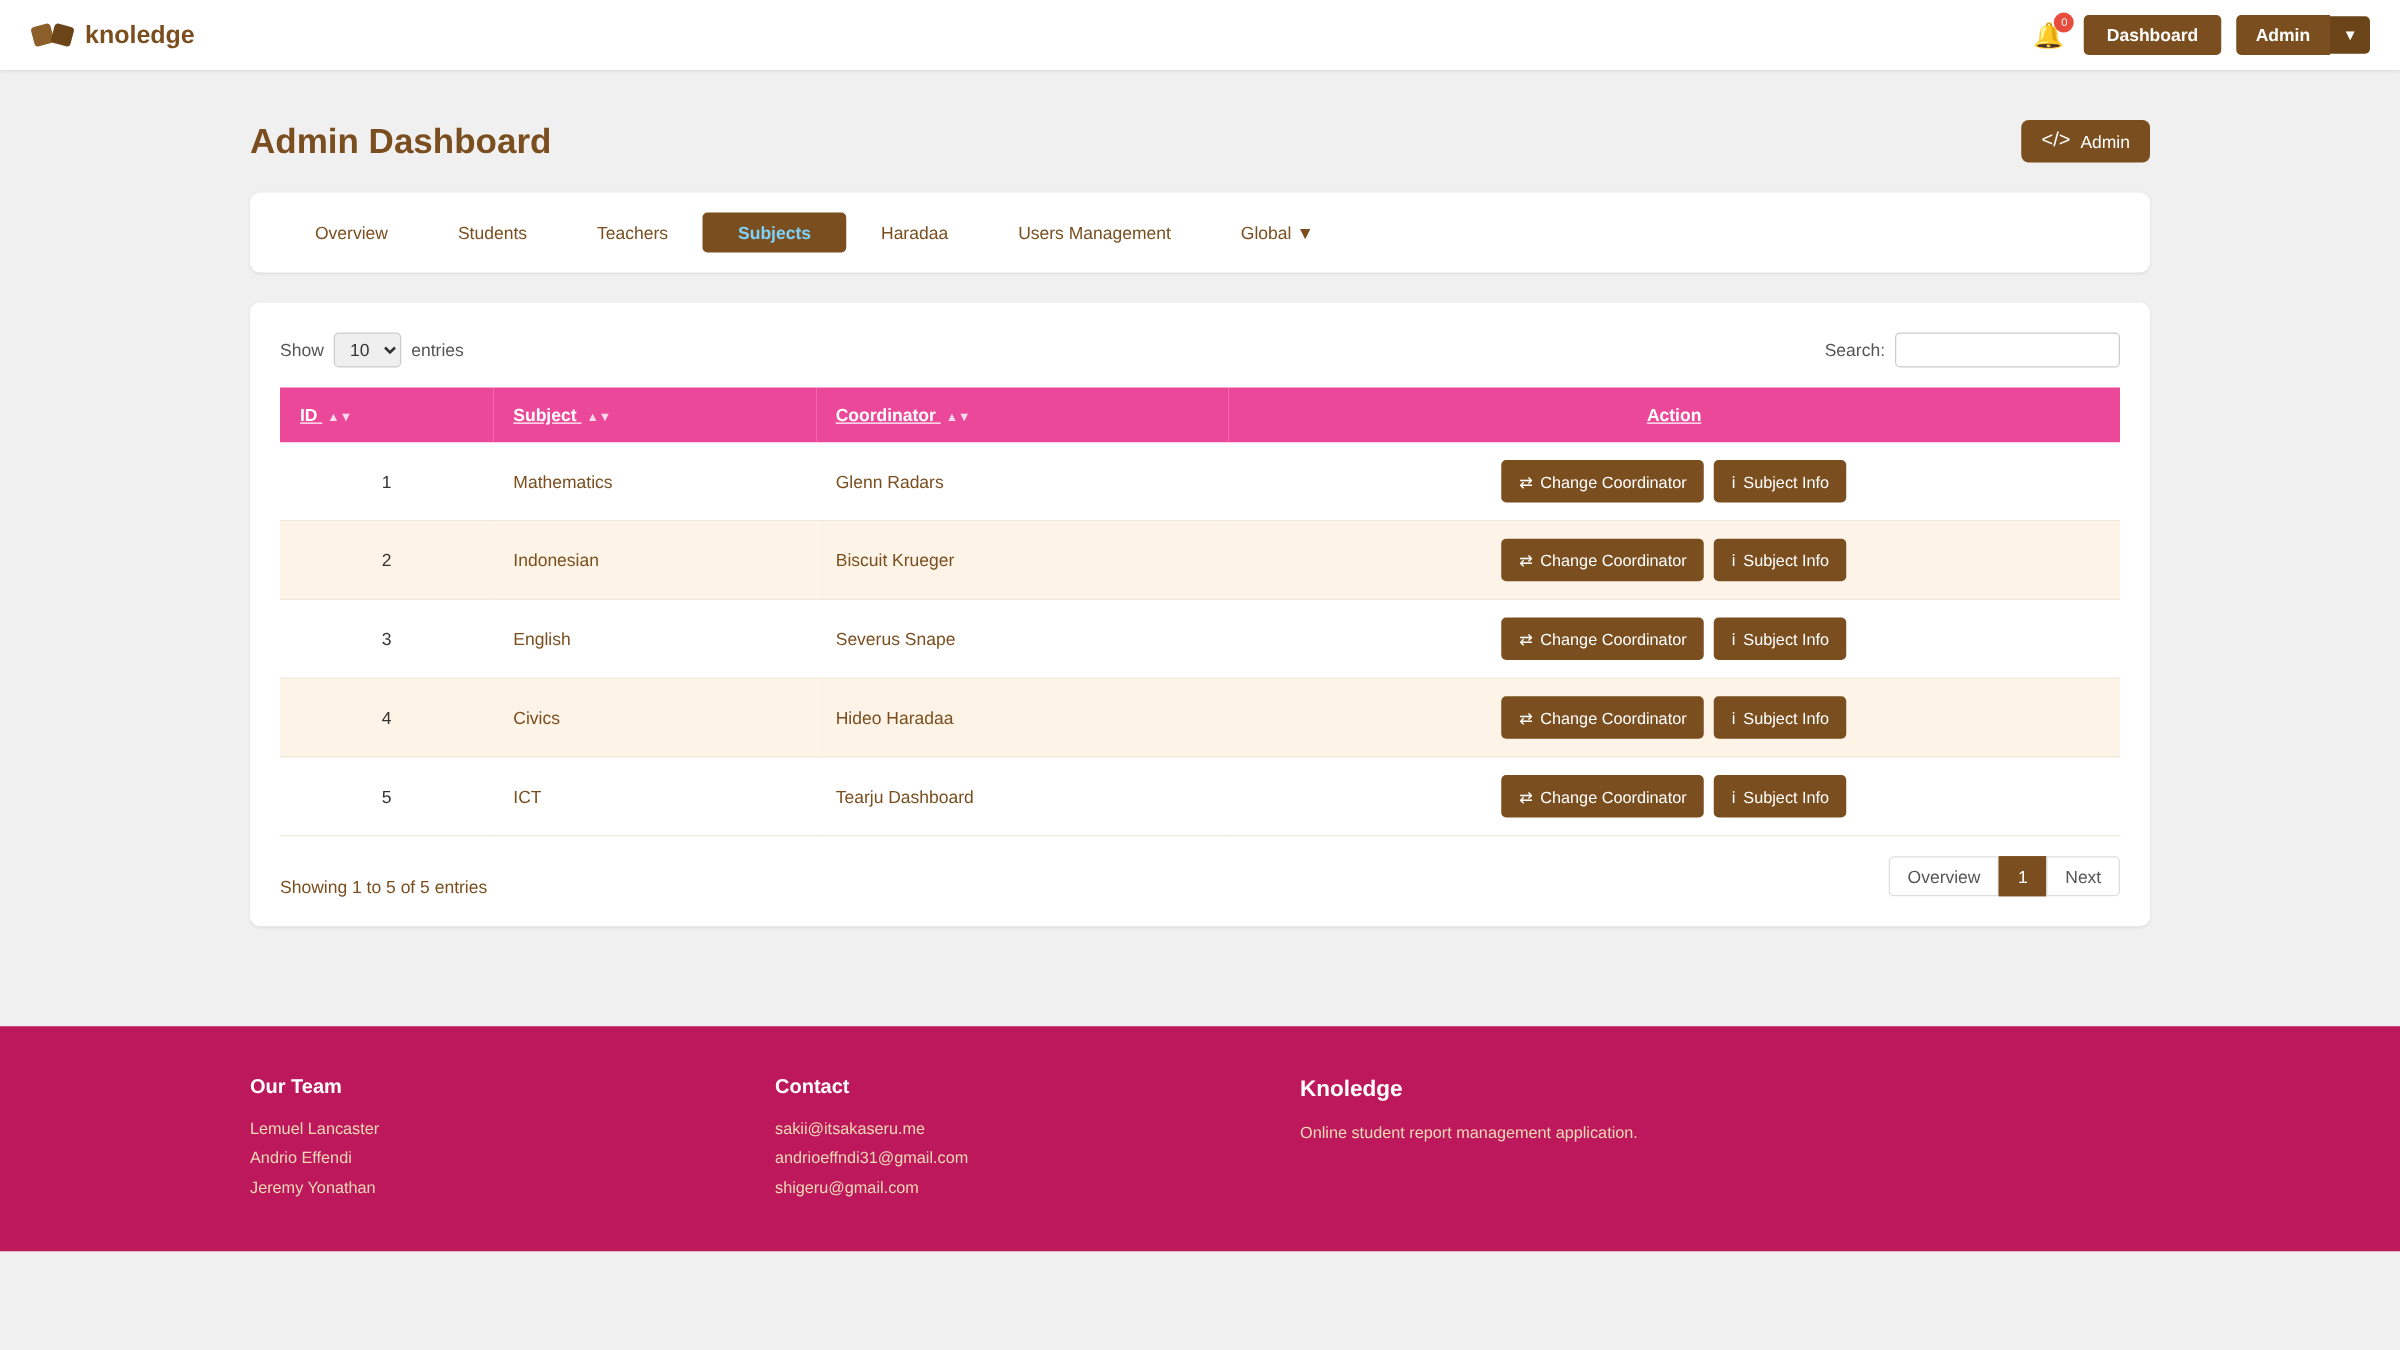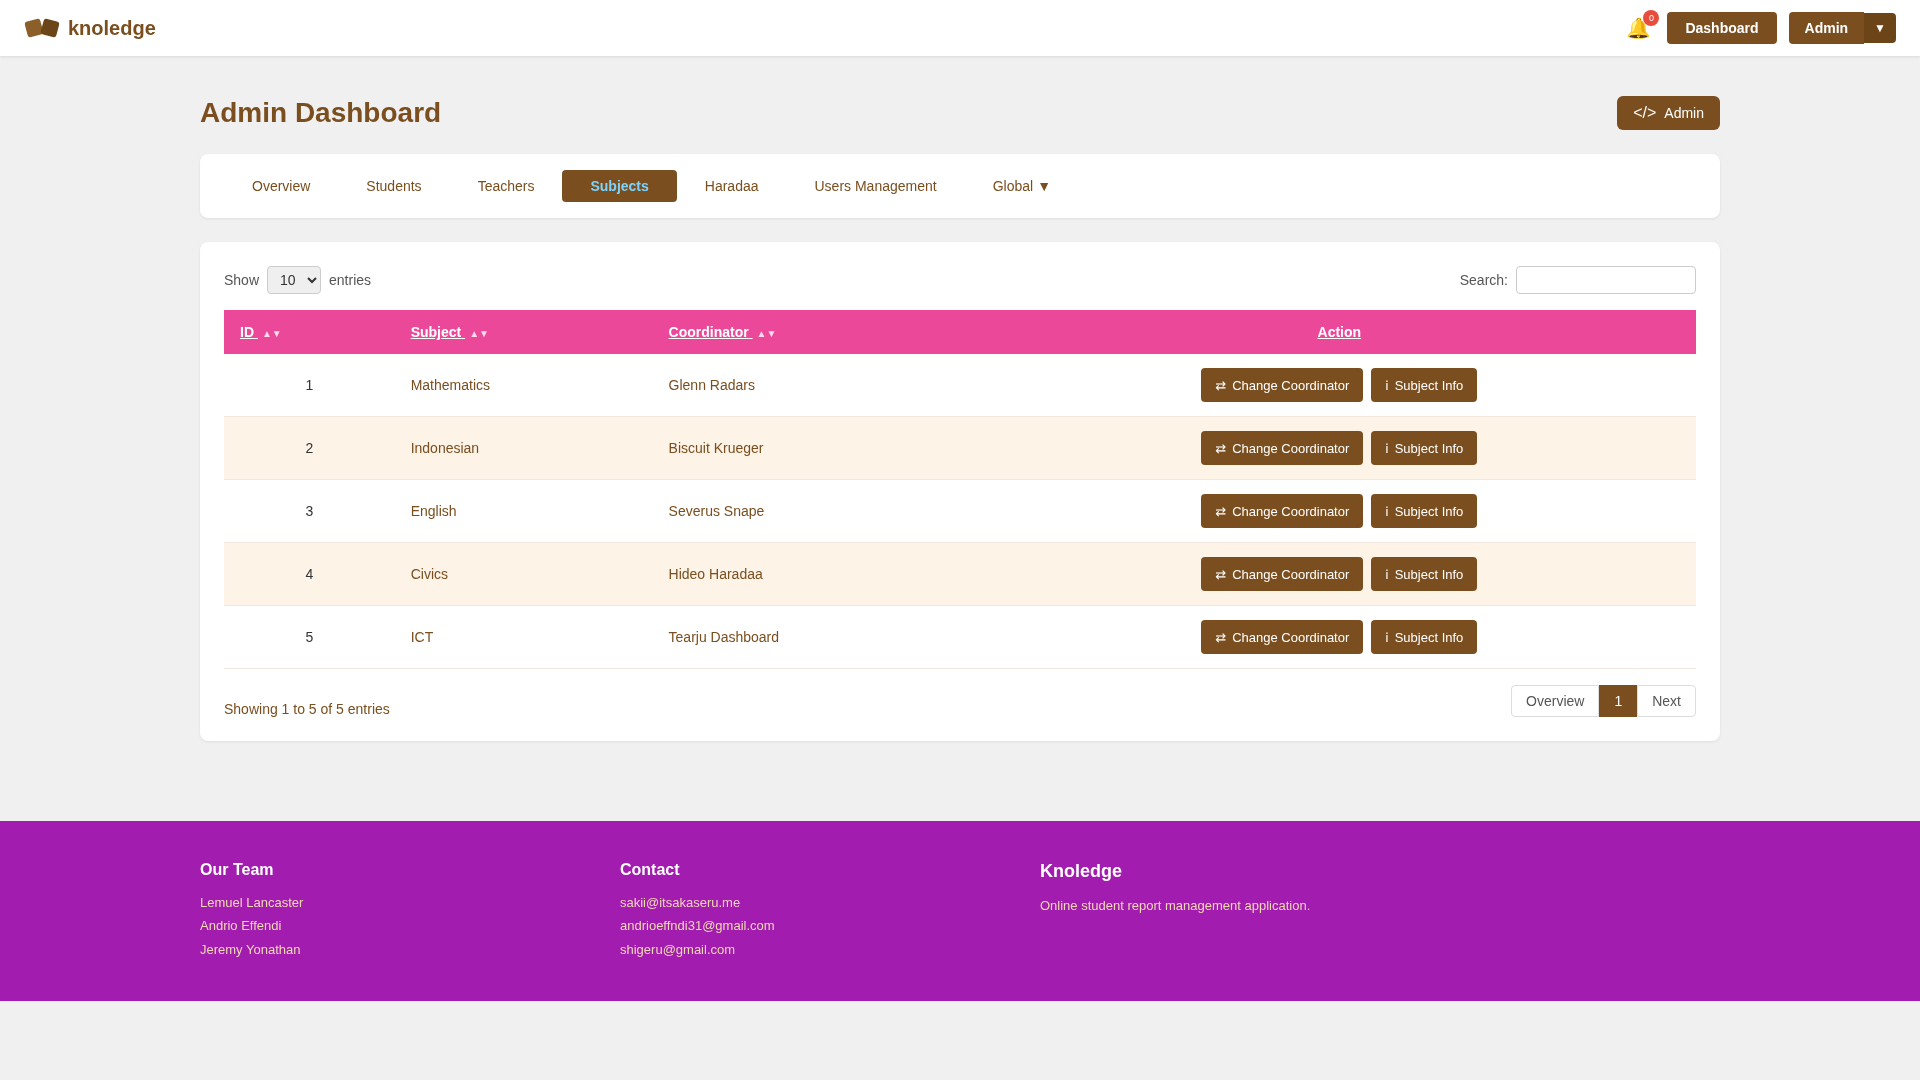--- a/index.html
+++ b/index.html
@@ -296,21 +296,21 @@
     .page-btn:first-child { border-radius: 4px 0 0 4px; }
     .page-btn:last-child { border-radius: 0 4px 4px 0; }
     .page-btn.active {
       background: #7a4e1e;
       color: #fff;
       border-color: #7a4e1e;
     }
 
     
     .footer {
-      background: #a21caf;
+      background: #be185d;
       color: #fff;
       padding: 40px 200px;
       display: flex;
       gap: 80px;
       margin-top: 40px;
     }
     .footer-col {
       flex: 1;
     }
     .footer-col h4 {

